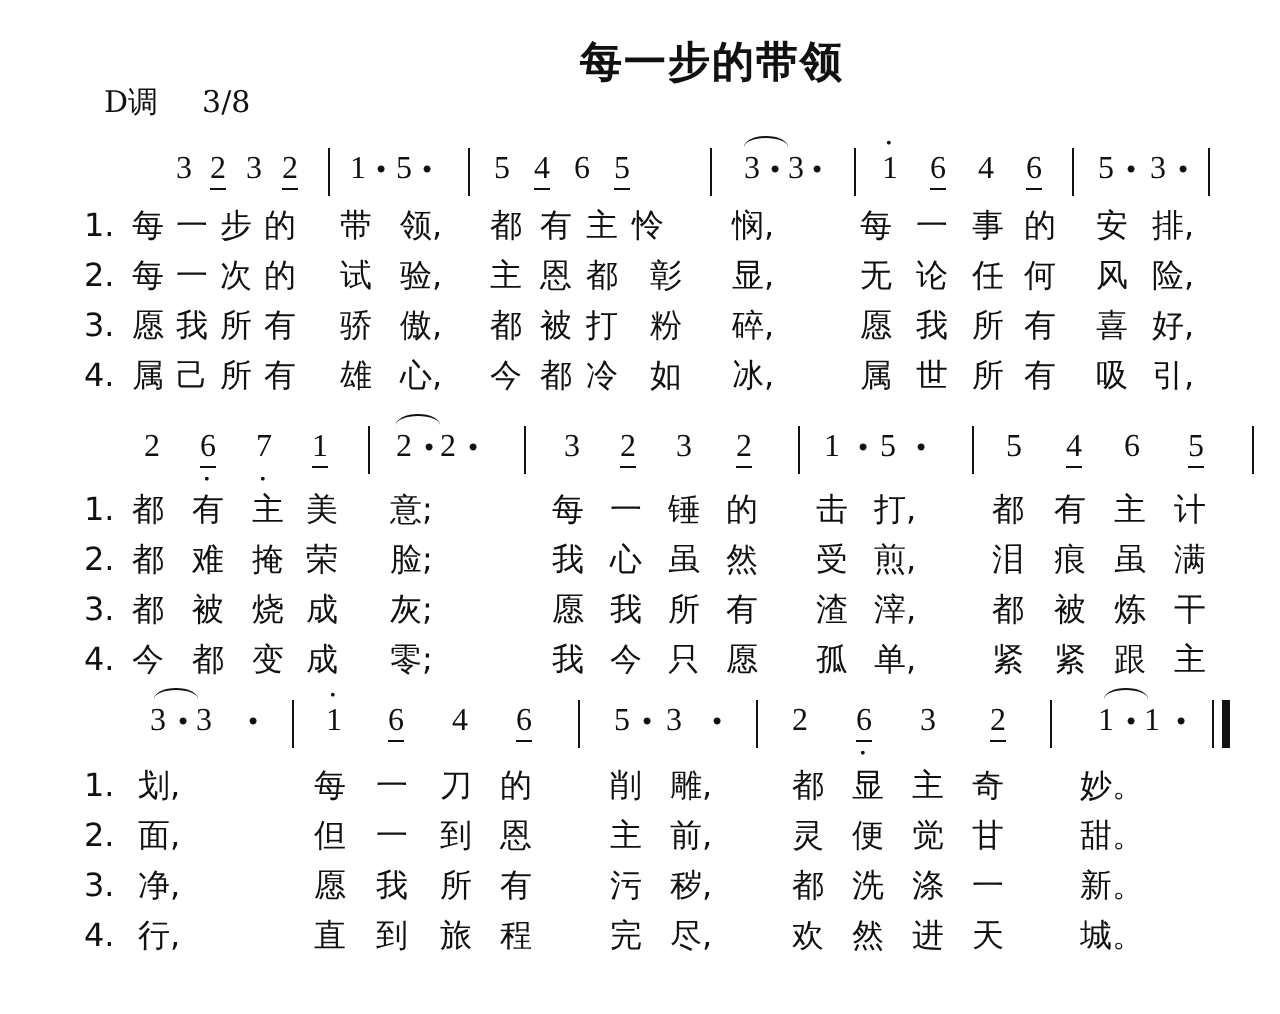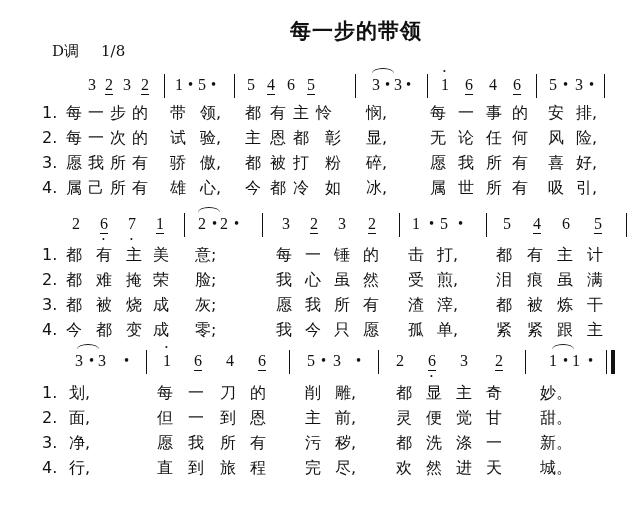--- a/index.html
+++ b/index.html
@@ -20,21 +20,21 @@
   .dot { position:absolute; font-size:12px; top:2px; }
   .lyr { position:absolute; font-size:16px; left:0; width:640px; height:24px;
          font-family:"DejaVu Sans", sans-serif; }
   .lyr span { position:absolute; top:0; white-space:pre; }
 </style>
 </head>
 <body>
 
 <div class="title">每一步的带领</div>
 <div class="key">
-  <span>D调</span><span class="sig">1/8</span>
+  <span>D调</span><span class="sig">3/8</span>
 </div>
 
 <div class="notes" style="top:76px;">
   <span class="n" style="left:88px">3</span>
   <span class="n u" style="left:105px">2</span>
   <span class="n" style="left:123px">3</span>
   <span class="n u" style="left:141px">2</span>
   <span class="bar" style="left:164px"></span>
   <span class="n" style="left:175px">1</span>
   <span class="dot" style="left:187px">•</span>

